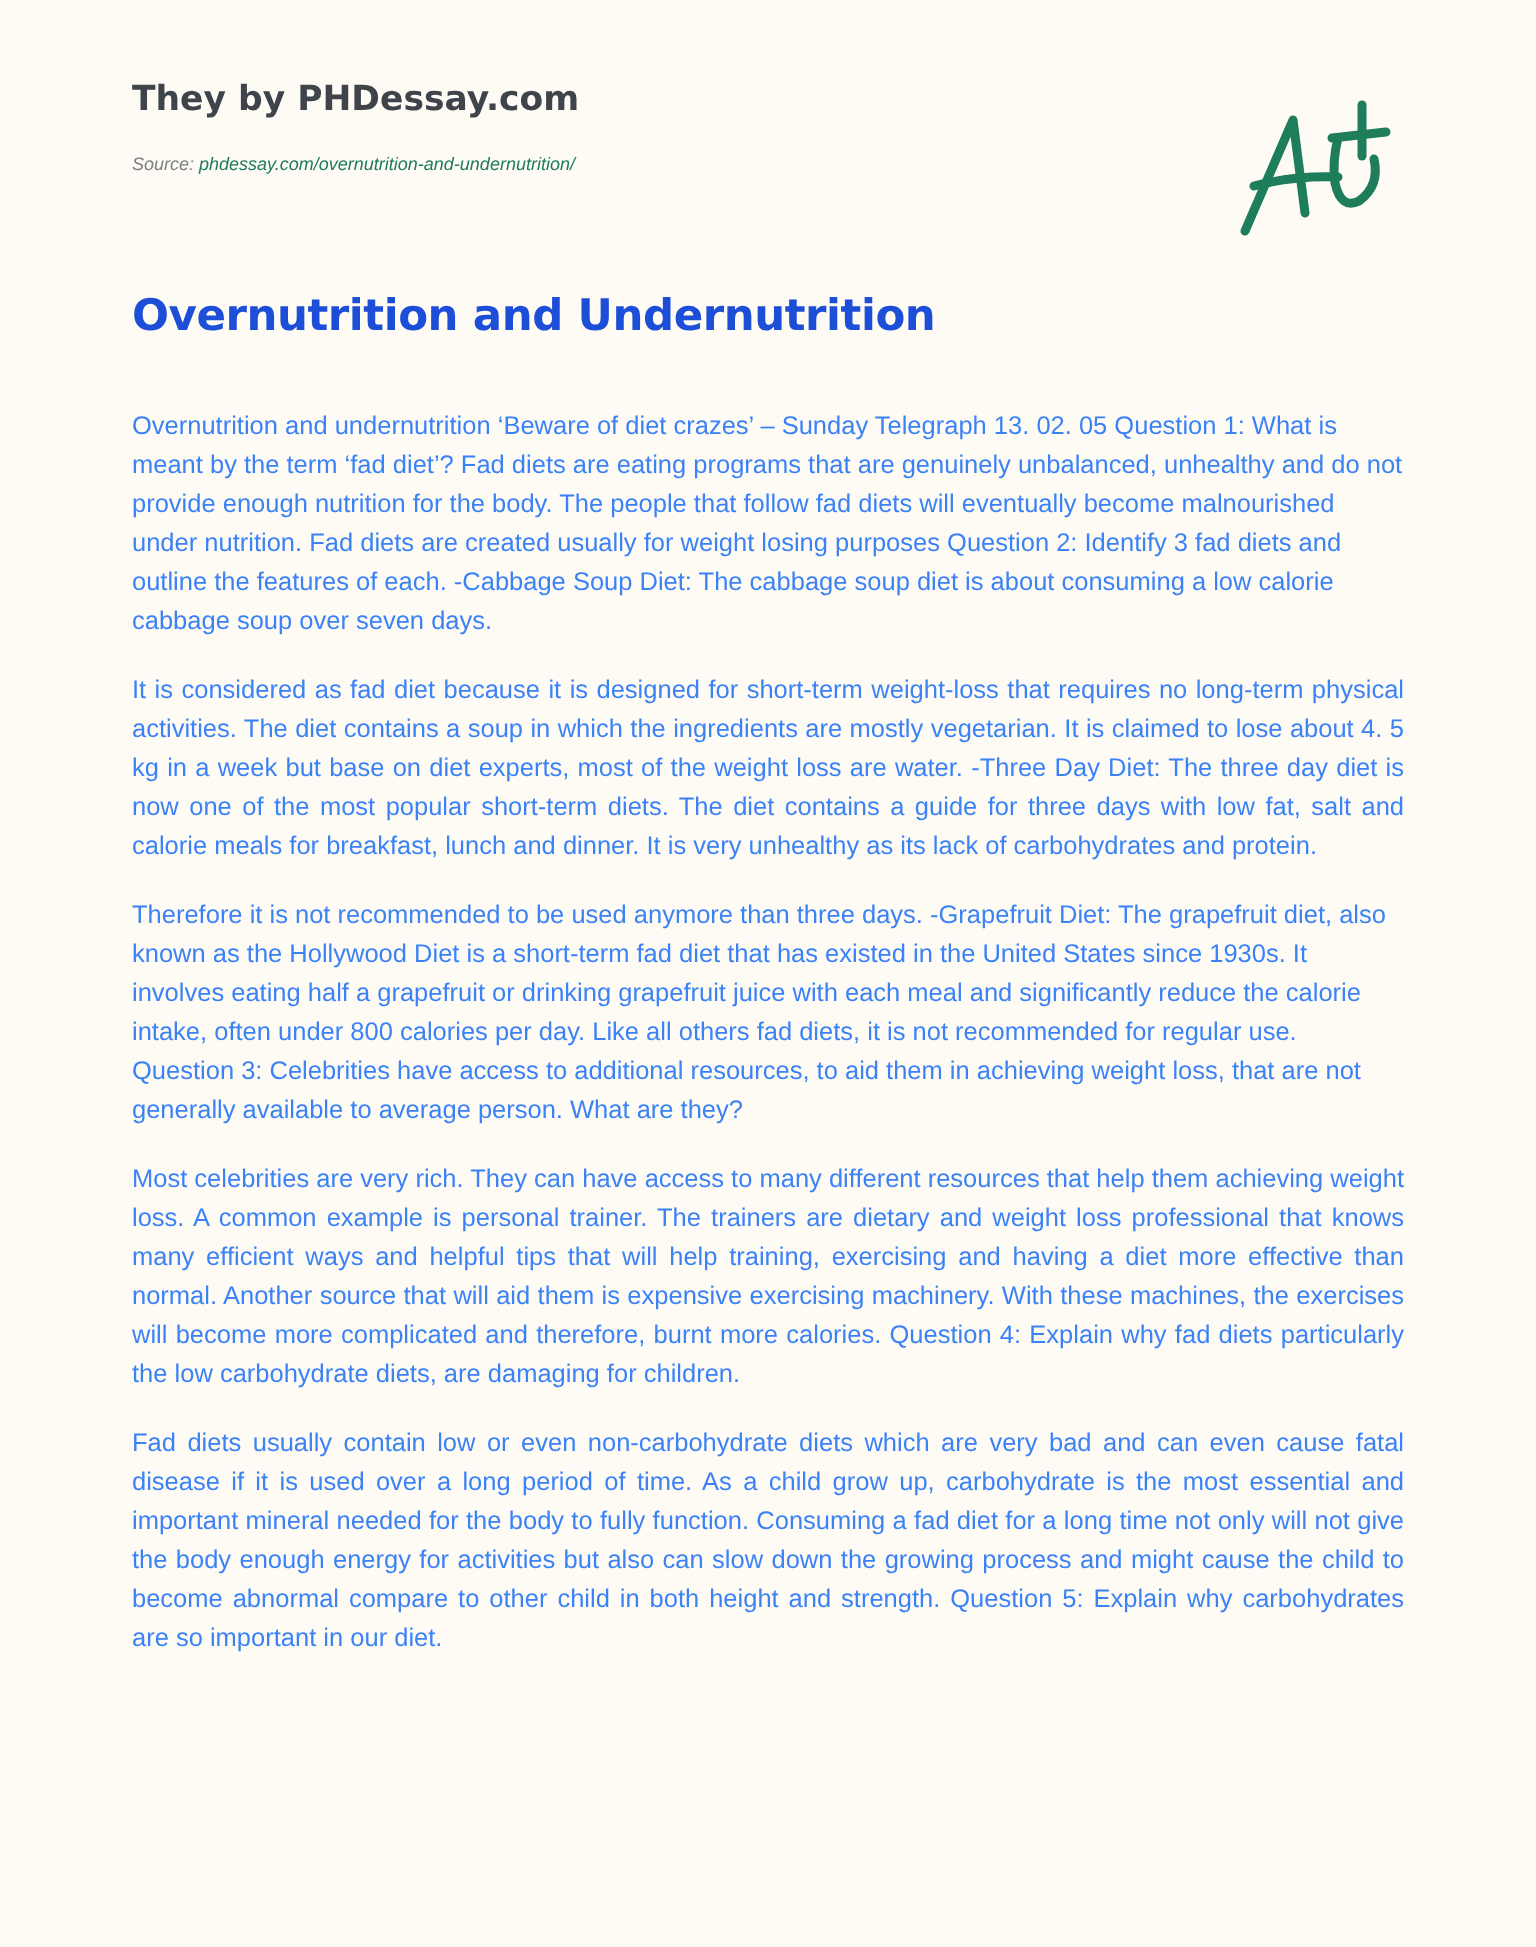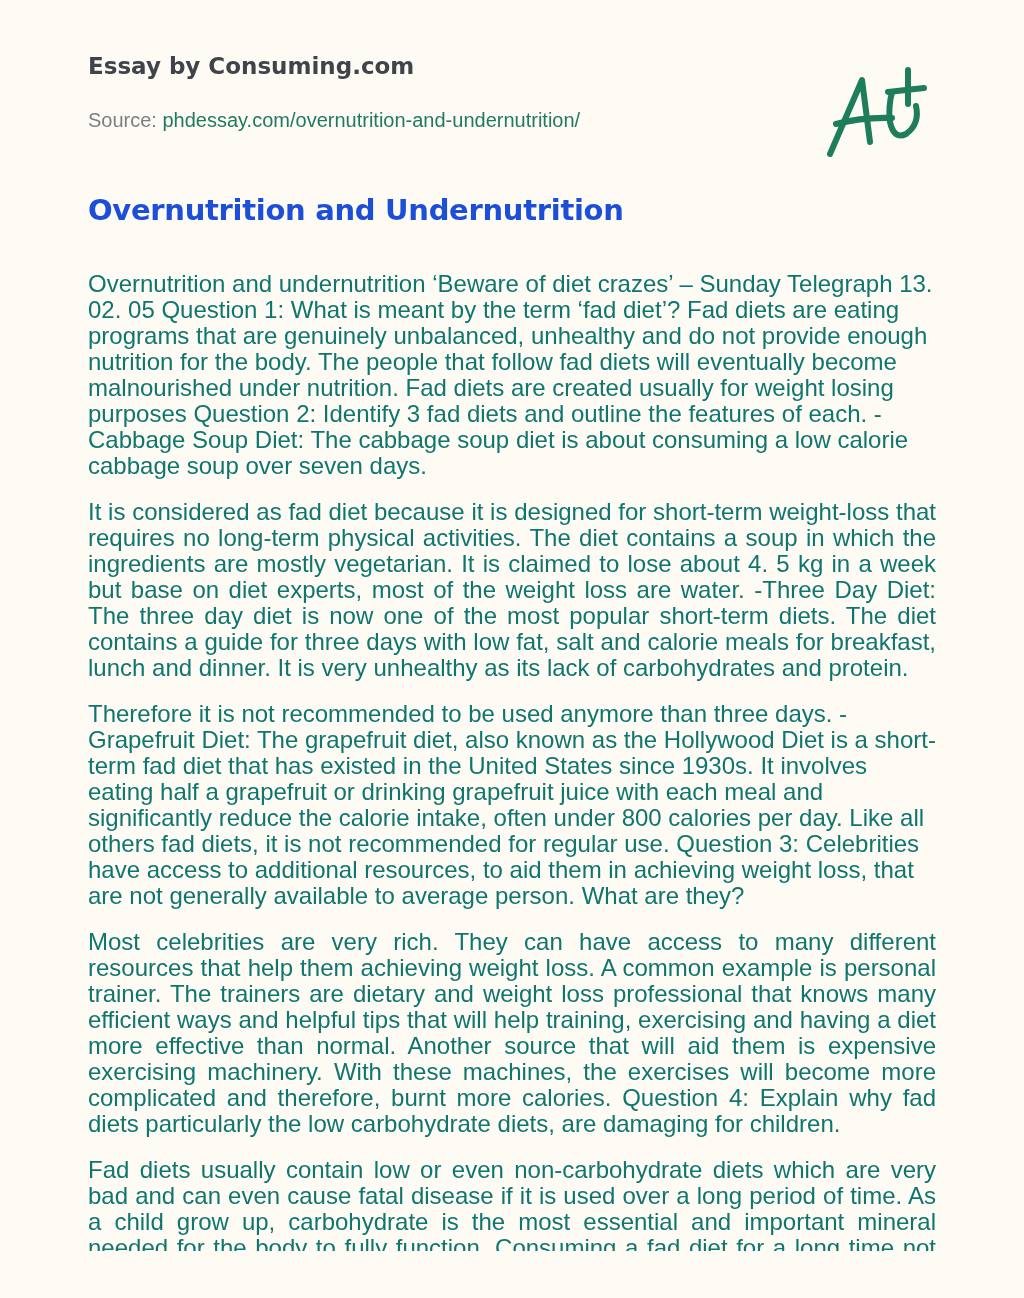--- a/index.html
+++ b/index.html
@@ -24,24 +24,25 @@
     .site-title {
       font-family: "DejaVu Sans", sans-serif;
       font-size: 23px;
       font-weight: bold;
       color: #3f444b;
       letter-spacing: 0px;
       margin: 0;
       line-height: 32px;
     }
     .source-line {
-      margin-top: 28px;
-      font-size: 20px;
+      margin-top: 17px;
+      font-size: 12px;
       line-height: 20px;
       color: #7b7f83;
+      font-style: italic;
     }
     .source-link {
       color: #1f7a60;
       text-decoration: none;
     }
     .logo {
       position: absolute;
       left: 822px;
       top: 62px;
       width: 108px;
@@ -62,34 +63,34 @@
     .content {
       position: absolute;
       left: 88px;
       top: 271px;
       width: 848px;
       height: 980px;
       overflow: hidden;
     }
     .content p {
       margin: 0 0 20px 0;
-      font-size: 24px;
+      font-size: 17px;
       line-height: 26px;
       text-align: justify;
-      color: #0f766e;
+      color: #3b82f6;
     }
     .content p.left {
       text-align: left;
     }
   </style>
 </head>
 <body>
 
 <header class="header">
-  <h2 class="site-title">Essay by Consuming.com</h2>
+  <h2 class="site-title">They by PHDessay.com</h2>
   <div class="source-line">
     <span>Source: </span><a class="source-link">phdessay.com/overnutrition-and-undernutrition/</a>
   </div>
 </header>
 
 <div class="logo">
   <svg width="108" height="100" viewBox="0 0 108 100" fill="none" stroke="#1e7d5a" stroke-width="6" stroke-linecap="round" stroke-linejoin="round">
     <path d="M8 92 L40 18 L48 80"></path>
     <path d="M14 62 Q40 55 70 56"></path>
     <path d="M70 30 Q66 46 68 60 Q72 78 84 72 Q98 62 94 44"></path>

